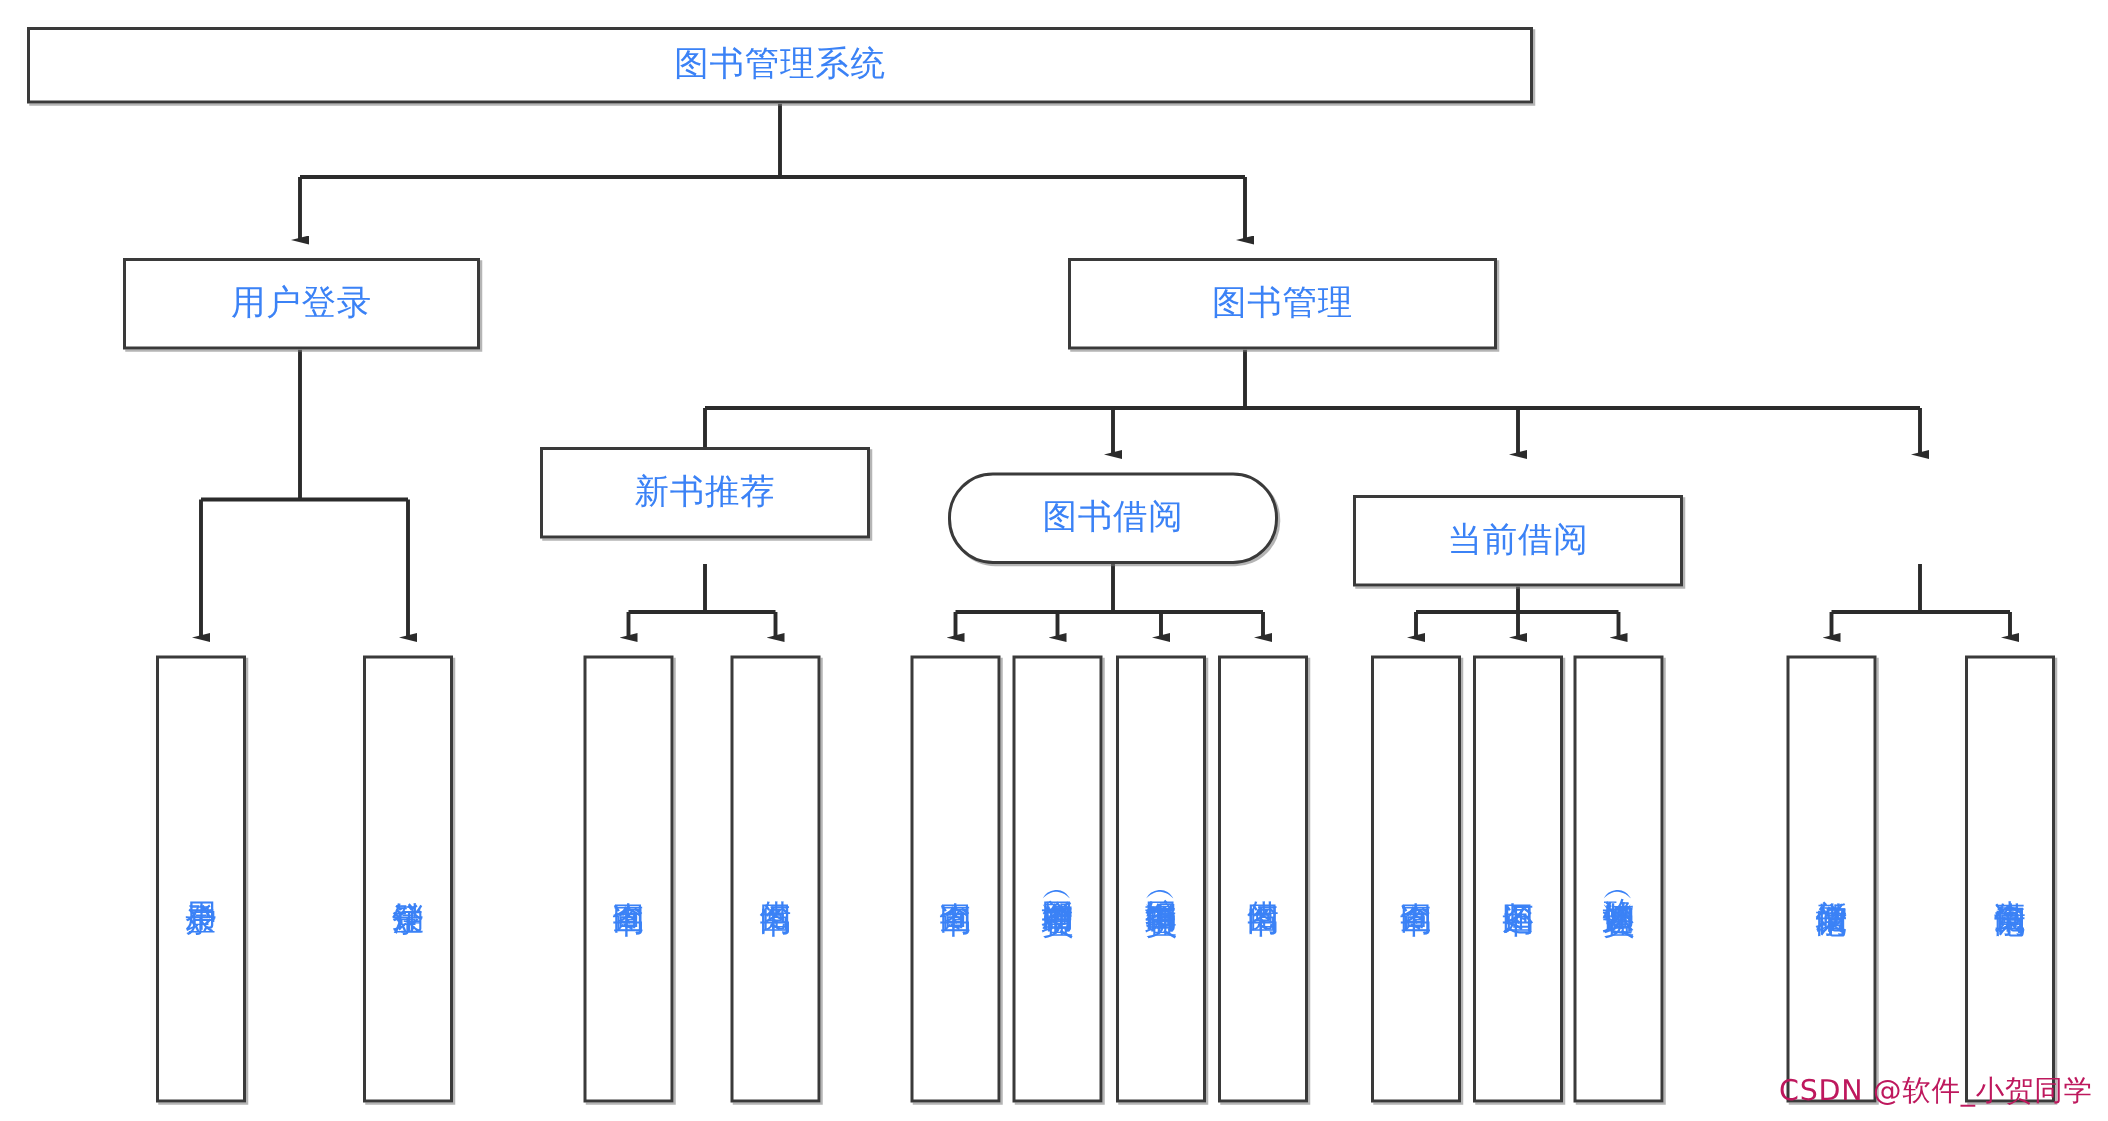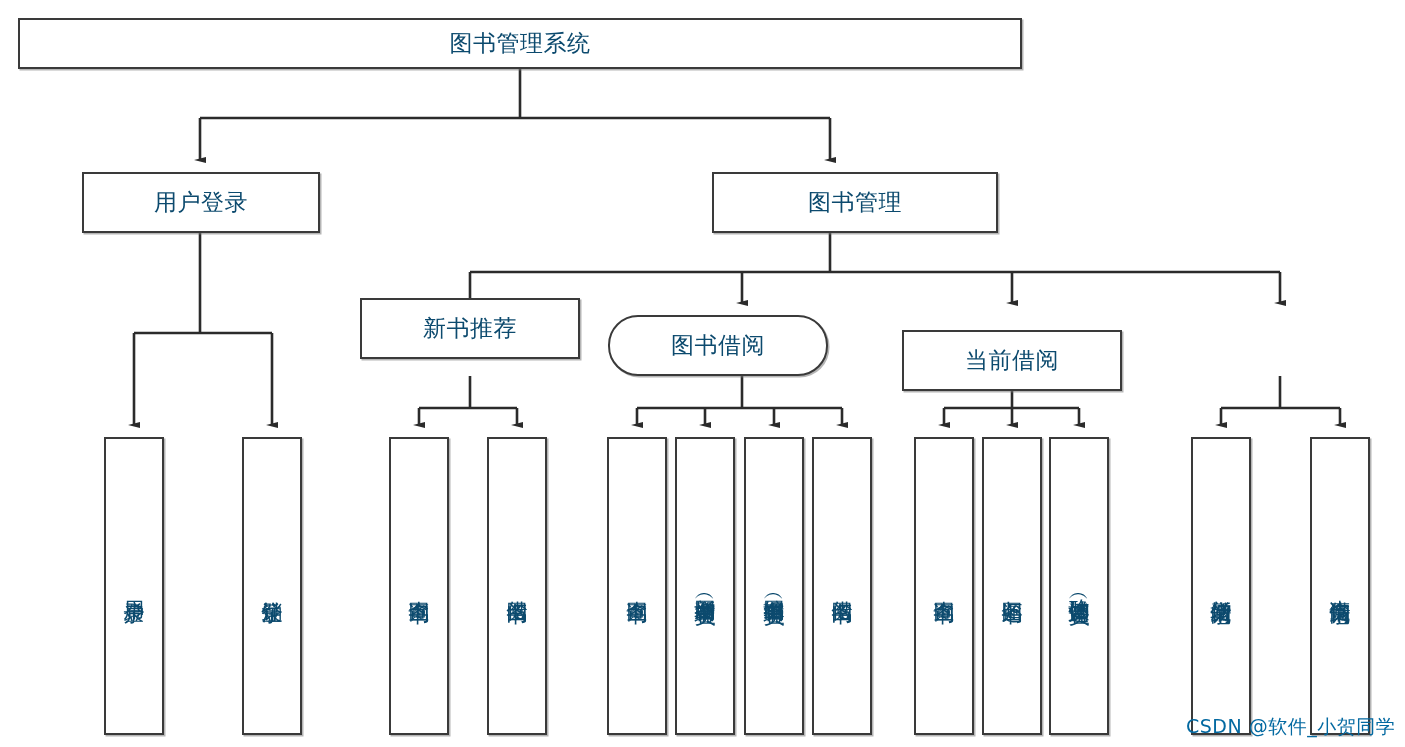--- a/index.html
+++ b/index.html
@@ -27,21 +27,21 @@
   }
   .node {
     position: absolute;
     box-sizing: border-box;
     background: #ffffff;
     border: 2px solid #3a3a3a;
     box-shadow: 1.5px 1.5px 0 rgba(120,120,120,0.55);
     display: flex;
     align-items: center;
     justify-content: center;
-    color: #0c4a6e;
+    color: #3b82f6;
   }
   .node.horiz {
     font-size: 23px;
     line-height: 1.1;
     letter-spacing: 0.5px;
     text-align: center;
   }
   .node.vert {
     font-size: 21px;
     line-height: 1.62;
@@ -51,21 +51,21 @@
   }
   .node.vert .vtext {
     writing-mode: vertical-rl;
     text-orientation: upright;
     white-space: normal;
     max-height: 100%;
   }
   .watermark {
     position: absolute;
     font-size: 19px;
-    color: #0369a1;
+    color: #be185d;
     letter-spacing: 0.5px;
     white-space: nowrap;
     user-select: none;
   }
 </style>
 </head>
 <body>
 
 <div id="canvas">
 
@@ -127,21 +127,21 @@
   <div class="node horiz" style="left:82px; top:172px; width:238px; height:61px;">
     <span>用户登录</span>
   </div>
   <div class="node horiz" style="left:712px; top:172px; width:286px; height:61px;">
     <span>图书管理</span>
   </div>
 
   <div class="node horiz" style="left:360px; top:298px; width:220px; height:61px;">
     <span>新书推荐</span>
   </div>
-  <div class="node horiz" style="left:608px; top:315px; width:220px; height:61px;border-radius:30px;">
+  <div class="node horiz" style="left:632px; top:315px; width:220px; height:61px;border-radius:30px;">
     <span>图书借阅</span>
   </div>
   <div class="node horiz" style="left:902px; top:315px; width:220px; height:61px;margin-top:15px;">
     <span>当前借阅</span>
   </div>
 
   <div class="node vert" style="left:104px; top:437px; width:60px; height:298px;">
     <span class="vtext">用户登录</span>
   </div>
   <div class="node vert" style="left:242px; top:437px; width:60px; height:298px;">

